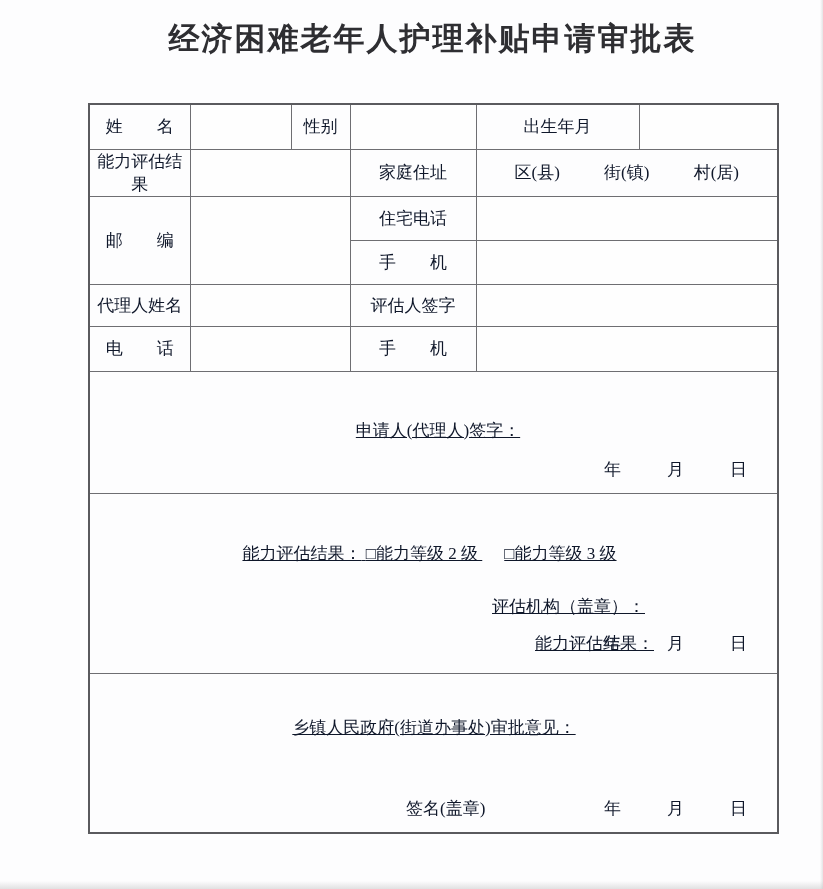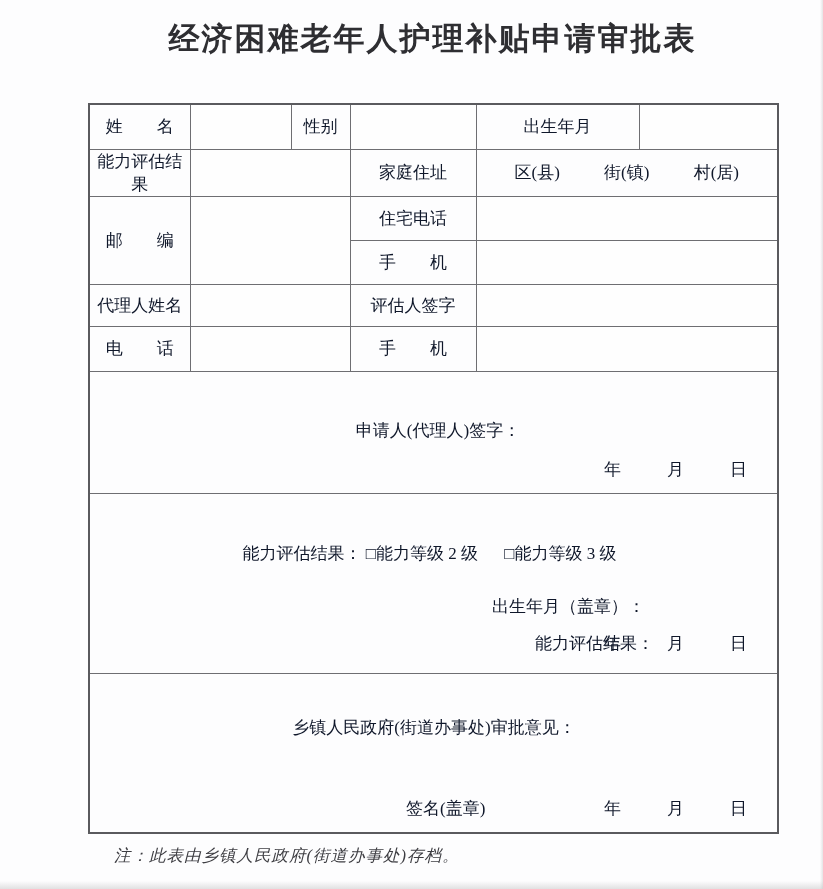--- a/index.html
+++ b/index.html
@@ -48,20 +48,21 @@
   
   .addr-hints{
     display:flex;justify-content:space-between;
     padding:0 38px;
     font-family:Liberation Serif, serif;
   }
   
   td.section{
     text-align:left;
     vertical-align:top;
+    text-decoration:underline;
   }
   .sec-label{
     padding:36px 0 0 9px;
     font-size:17px;
   }
   .date-line{
     position:relative;
     height:24px;
     margin-top:16px;
   }
@@ -163,21 +164,21 @@
       </td>
     </tr>
 
     <tr style="height:180px">
       <td class="section" colspan="6">
         <div class="assess-line1">
           <span>能力评估结果：</span>
           <span>□能力等级 2 级</span>
           <span class="assess-opt2">□能力等级 3 级</span>
         </div>
-        <div class="assess-line2">出生年月（盖章）：</div>
+        <div class="assess-line2">评估机构（盖章）：</div>
         <div class="assess-line3">
           <span>能力评估结果：</span>
           <span class="date-group">
             <span>年</span>
             <span>月</span>
             <span>日</span>
           </span>
         </div>
       </td>
     </tr>
@@ -191,17 +192,16 @@
             <span>年</span>
             <span>月</span>
             <span>日</span>
           </span>
         </div>
       </td>
     </tr>
   </tbody>
     </table>
 
-  <div class="note">注：此表由乡镇人民政府(街道办事处)存档。</div>
 
   <div class="scan-bottom"></div>
   <div class="scan-right"></div>
 </div>
 
 </body></html>

